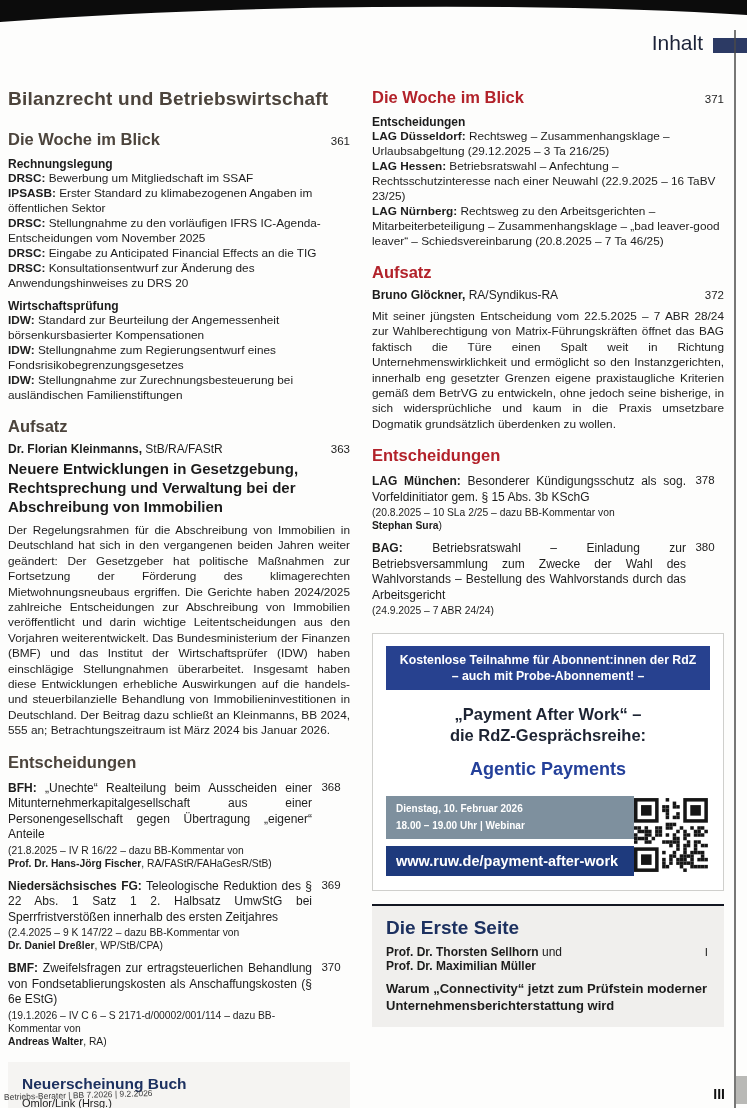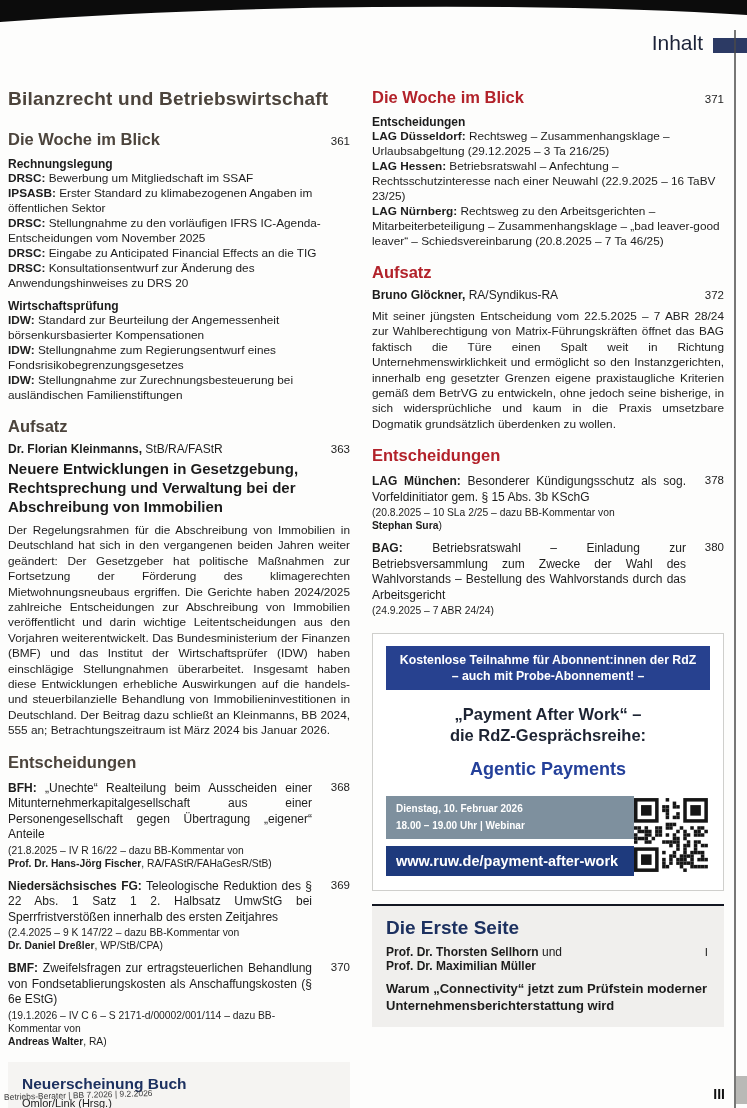--- a/index.html
+++ b/index.html
@@ -33,21 +33,21 @@
   .item b { font-weight:bold; }
 
   .author-row { display:flex; justify-content:space-between; align-items:baseline; margin-top:6px; }
   .author { font-size:12px; color:#1c1c1c; }
   .author b { font-weight:bold; }
   .art-title { font-size:15px; line-height:19px; font-weight:bold; color:#1c1c1c; margin-top:3px; }
   .abstract { font-size:11.8px; line-height:15.4px; text-align:justify; color:#1c1c1c; margin-top:7px; }
 
   .dec { display:flex; margin-top:9px; }
   .dec-main { flex:1; }
-  .dec-page { width:38px; flex-shrink:0; text-align:right; font-size:11.5px; color:#222; }
+  .dec-page { width:38px; flex-shrink:0; text-align:center; font-size:11.5px; color:#222; }
   .dec-text { font-size:12px; line-height:15.5px; text-align:justify; color:#1c1c1c; }
   .dec-text b { font-weight:bold; }
   .dec-ref { font-size:10.3px; line-height:13px; color:#1c1c1c; margin-top:1px; }
   .dec-ref b { font-weight:bold; }
 
   .book-box { margin-top:14px; background:#f5f4f2; padding:13px 16px 16px 14px; }
   .book-h { font-size:15.5px; font-weight:bold; color:#1d3160; margin-bottom:3px; }
   .book-line { font-size:11px; line-height:15px; color:#1c1c1c; }
 
   .ad-box { margin-top:16px; border:1px solid #cfcfcc; background:#fff; padding:12px 13px 14px 13px; }

